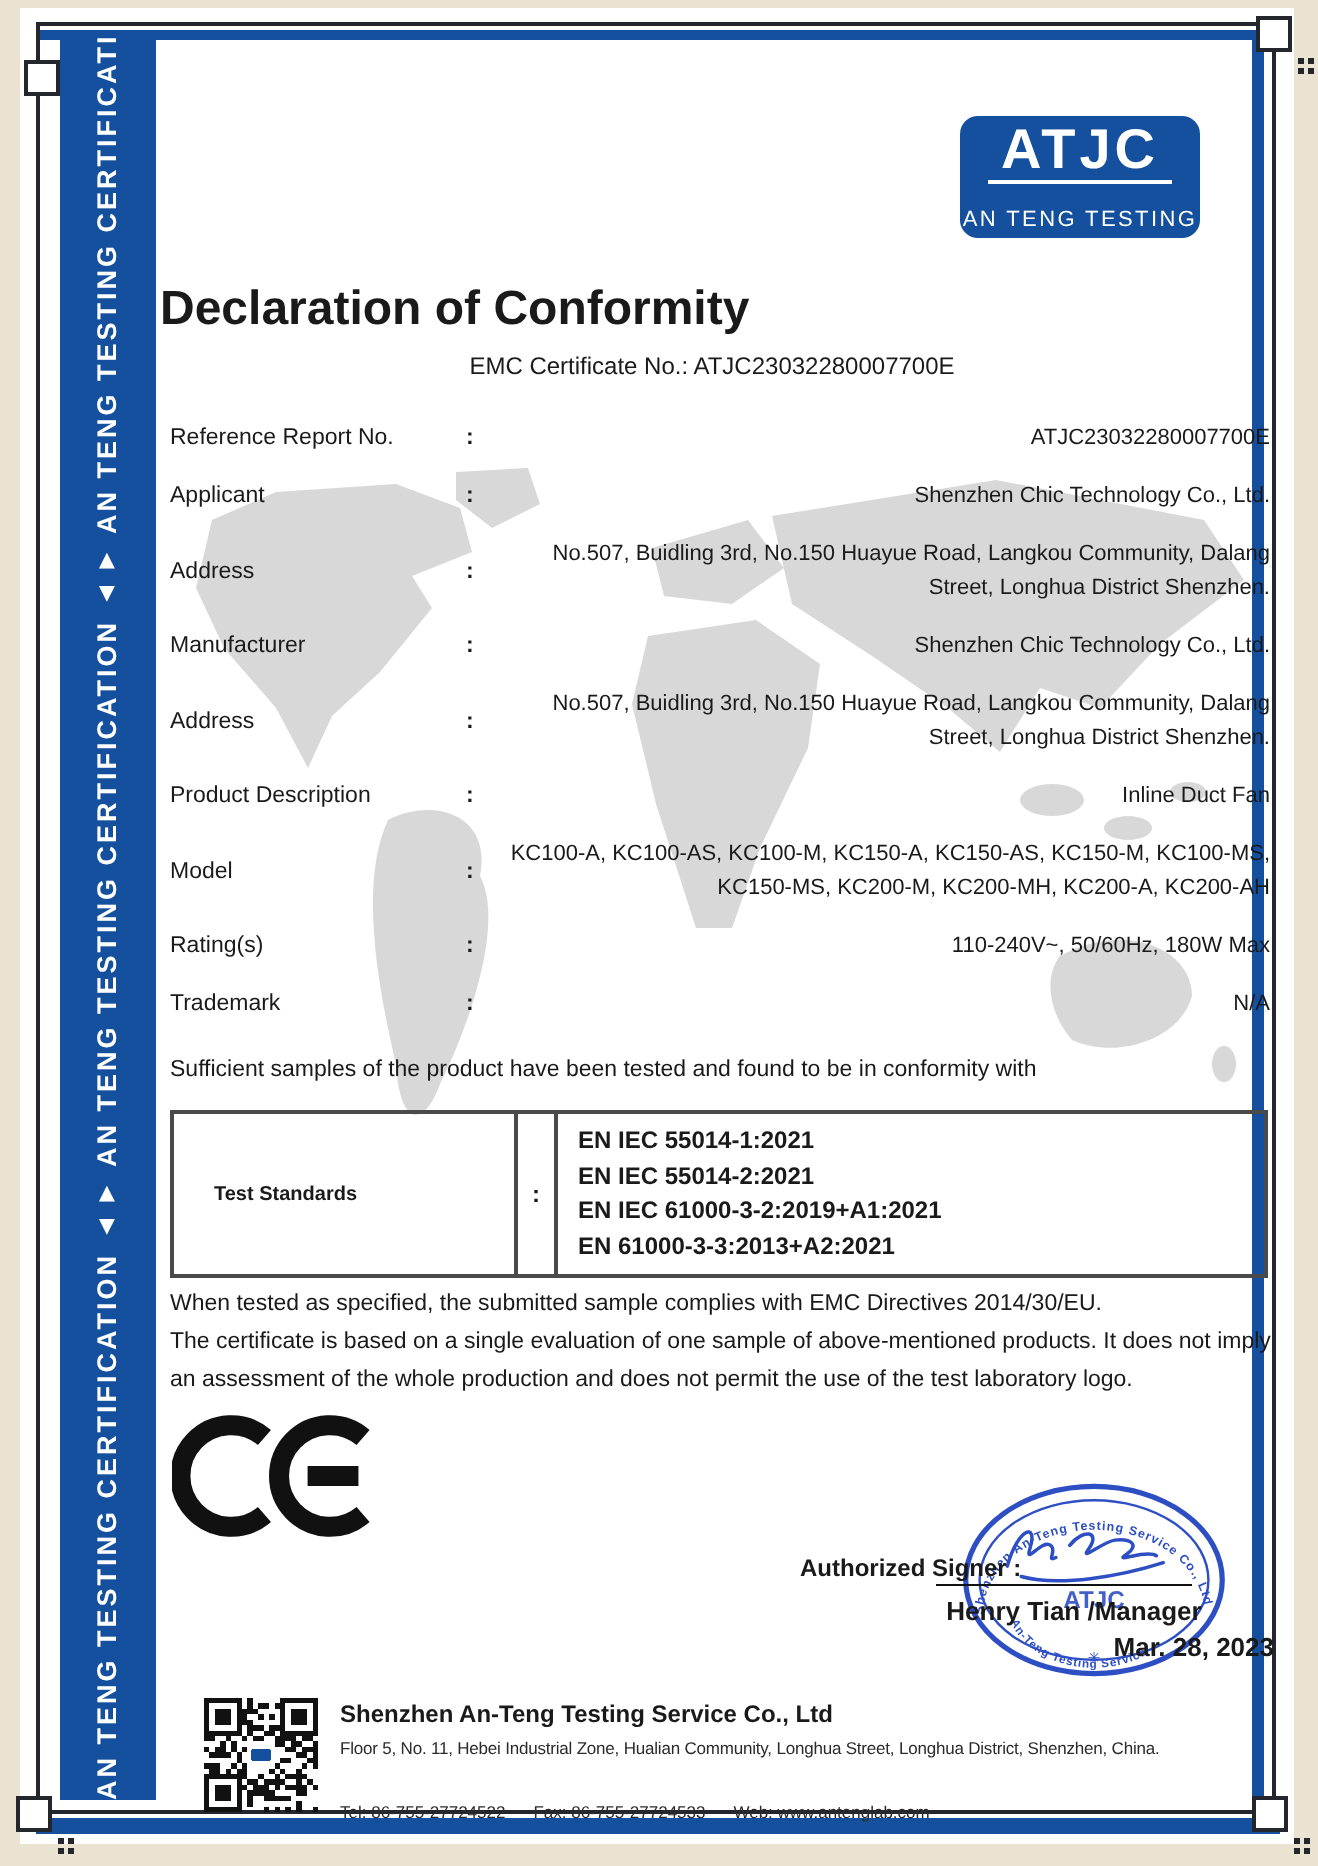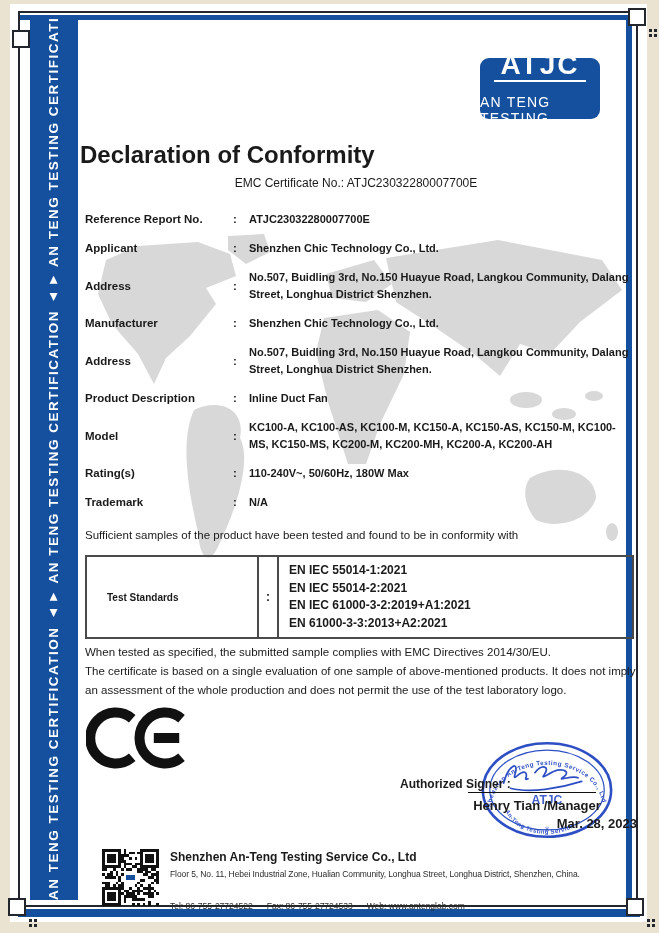--- a/index.html
+++ b/index.html
@@ -30,32 +30,32 @@
   }
   
   .map{position:absolute;left:78px;top:232px;z-index:0;}
   
   .logo{
     position:absolute;left:480px;top:58px;width:120px;height:61px;background:#15509e;border-radius:9px;
     display:flex;flex-direction:column;align-items:center;justify-content:center;z-index:2;
   }
   .logo .t{color:#fff;font-weight:bold;font-size:28px;letter-spacing:2px;line-height:28px;
     border-bottom:2px solid #fff;padding:0 6px 1px 6px;}
-  .logo .s{color:#fff;font-size:14px;letter-spacing:1.2px;margin-top:12px;}
+  .logo .s{color:#fff;font-size:11px;letter-spacing:1.2px;margin-top:12px;}
   
   .title{position:absolute;left:80px;top:141px;width:552px;text-align:left;
     font-size:24px;font-weight:bold;z-index:1;}
   .subtitle{position:absolute;left:80px;top:176px;width:552px;text-align:center;
     font-size:12px;font-weight:normal;z-index:1;}
   
   .fields{position:absolute;left:85px;top:211px;width:550px;z-index:1;}
   .frow{display:flex;align-items:center;margin-bottom:12px;}
-  .frow .lab{width:148px;flex:none;font-weight:bold;font-size:11.5px;line-height:17px;}
+  .frow .lab{width:148px;flex:none;font-weight:normal;font-size:11.5px;line-height:17px;}
   .frow .col{width:16px;flex:none;font-weight:bold;font-size:11.5px;line-height:17px;}
-  .frow .val{flex:1;font-weight:bold;font-size:11px;line-height:17px;}
+  .frow .val{flex:1;font-weight:normal;font-size:11px;line-height:17px;text-align:right;}
   
   .conf-block{position:absolute;left:85px;top:529px;width:549px;z-index:1;}
   .intro{font-size:11.5px;margin-bottom:14px;}
   .std-table{display:flex;border:2px solid #4a4a4a;width:545px;}
   .std-table .c1{width:150px;flex:none;display:flex;align-items:center;
     padding-left:20px;font-weight:bold;font-size:10px;}
   .std-table .c2{width:18px;flex:none;border-left:2px solid #4a4a4a;border-right:2px solid #4a4a4a;
     display:flex;align-items:center;justify-content:center;font-weight:bold;font-size:12px;}
   .std-table .c3{flex:1;padding:5px 0 5px 10px;}
   .std-table .c3 div{font-weight:bold;font-size:12px;line-height:17.5px;}

